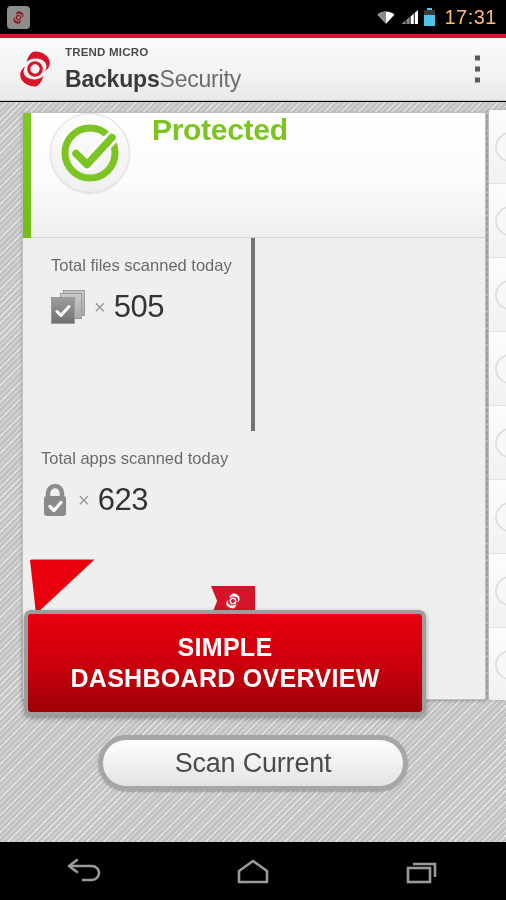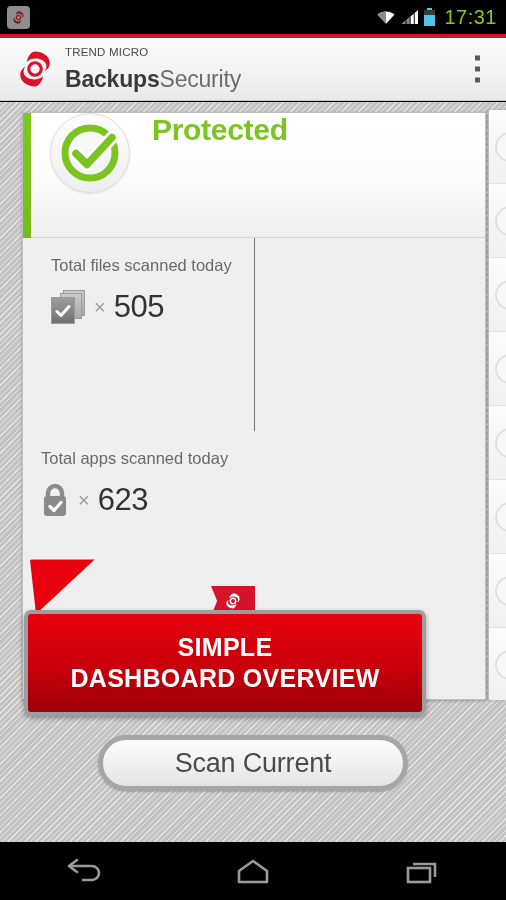--- a/index.html
+++ b/index.html
@@ -24,37 +24,37 @@
   .tm-ball { position: relative; width: 15px; height: 15px; }
   .sb-spacer { flex: 1; }
   .sb-icons { display: flex; align-items: center; gap: 5px; margin-right: 9px; }
   .wifi-ic { width: 20px; height: 16px; }
   .sig-ic  { width: 18px; height: 16px; }
   .batt-ic { width: 11px; height: 18px; position: relative; }
   .batt-cap { position:absolute; top:0; left:3px; width:5px; height:2px; background:#4fc3e8; }
   .batt-body{ position:absolute; top:2px; left:0; width:11px; height:16px; background:#4fc3e8; }
   .batt-dark{ position:absolute; top:2px; left:0; width:11px; height:5px; background:#3a3a3a; }
   .sb-time {
-    color: #84cc16; font-size: 20px; letter-spacing: .5px;
+    color: #fdba74; font-size: 20px; letter-spacing: .5px;
     margin-left: 4px; font-family: "Liberation Sans", sans-serif;
   }
   .red-rule { position:absolute; top:34px; left:0; width:506px; height:4px; background:#d7132b; }
 
   
   .appbar {
     position: absolute; top: 38px; left: 0; width: 506px; height: 63px;
     background: linear-gradient(to bottom, #fbfbfb 0%, #f2f2f2 60%, #e9e9e9 100%);
     border-bottom: 1px solid #c9c9c9;
     display: flex; align-items: center;
   }
   .logo-wrap { display: flex; align-items: center; margin-left: 14px; }
   .logo-mark { width: 42px; height: 40px; }
   .logo-text { margin-left: 9px; line-height: 1; }
   .logo-tm {
-    font-size: 11.5px; font-weight: normal; color: #4a4a4a;
+    font-size: 11.5px; font-weight: bold; color: #4a4a4a;
     letter-spacing: .2px; margin-bottom: 10px;
   }
   .logo-prod { font-size: 23px; letter-spacing: -.2px; white-space: nowrap; }
   .logo-prod .b { font-weight: bold; color: #3a3a3a; }
   .logo-prod .l { font-weight: normal; color: #6d6d6d; }
   .overflow {
     position: absolute; right: 18px; top: 50%; transform: translateY(-50%);
     width: 22px; display: flex; flex-direction: column; align-items: center; gap: 6px;
   }
   .overflow i { width: 5px; height: 5px; background: #5a5a5a; display: block; }
@@ -114,21 +114,21 @@
   .status-label {
     margin-left: 22px; font-size: 30px; font-weight: bold;
     color: #7cc421; letter-spacing: -.3px;
   }
 
   
   .stat-grid { display: flex; flex-wrap: wrap; }
   .cell {
     width: 232px; height: 193px; position: relative; padding: 16px 0 0 18px;
   }
-  .cell.l { border-right: 1px solid #737373; padding-left: 28px; }
+  .cell.l { border-right: 4px solid #737373; padding-left: 28px; }
   .cell.brow { border-top: 1px solid #dcdcdc; }
   .cell-title {
     font-size: 16.5px; color: #6a6a6a; line-height: 22px;
   }
   .metric { display: flex; align-items: center; margin-top: 13px; }
   .metric .times { font-size: 20px; color: #9a9a9a; margin: 0 8px 0 9px; }
   .metric .num { font-size: 31px; color: #333; letter-spacing: -.5px; }
 
   
   .ic-files { position: relative; width: 34px; height: 34px; }

